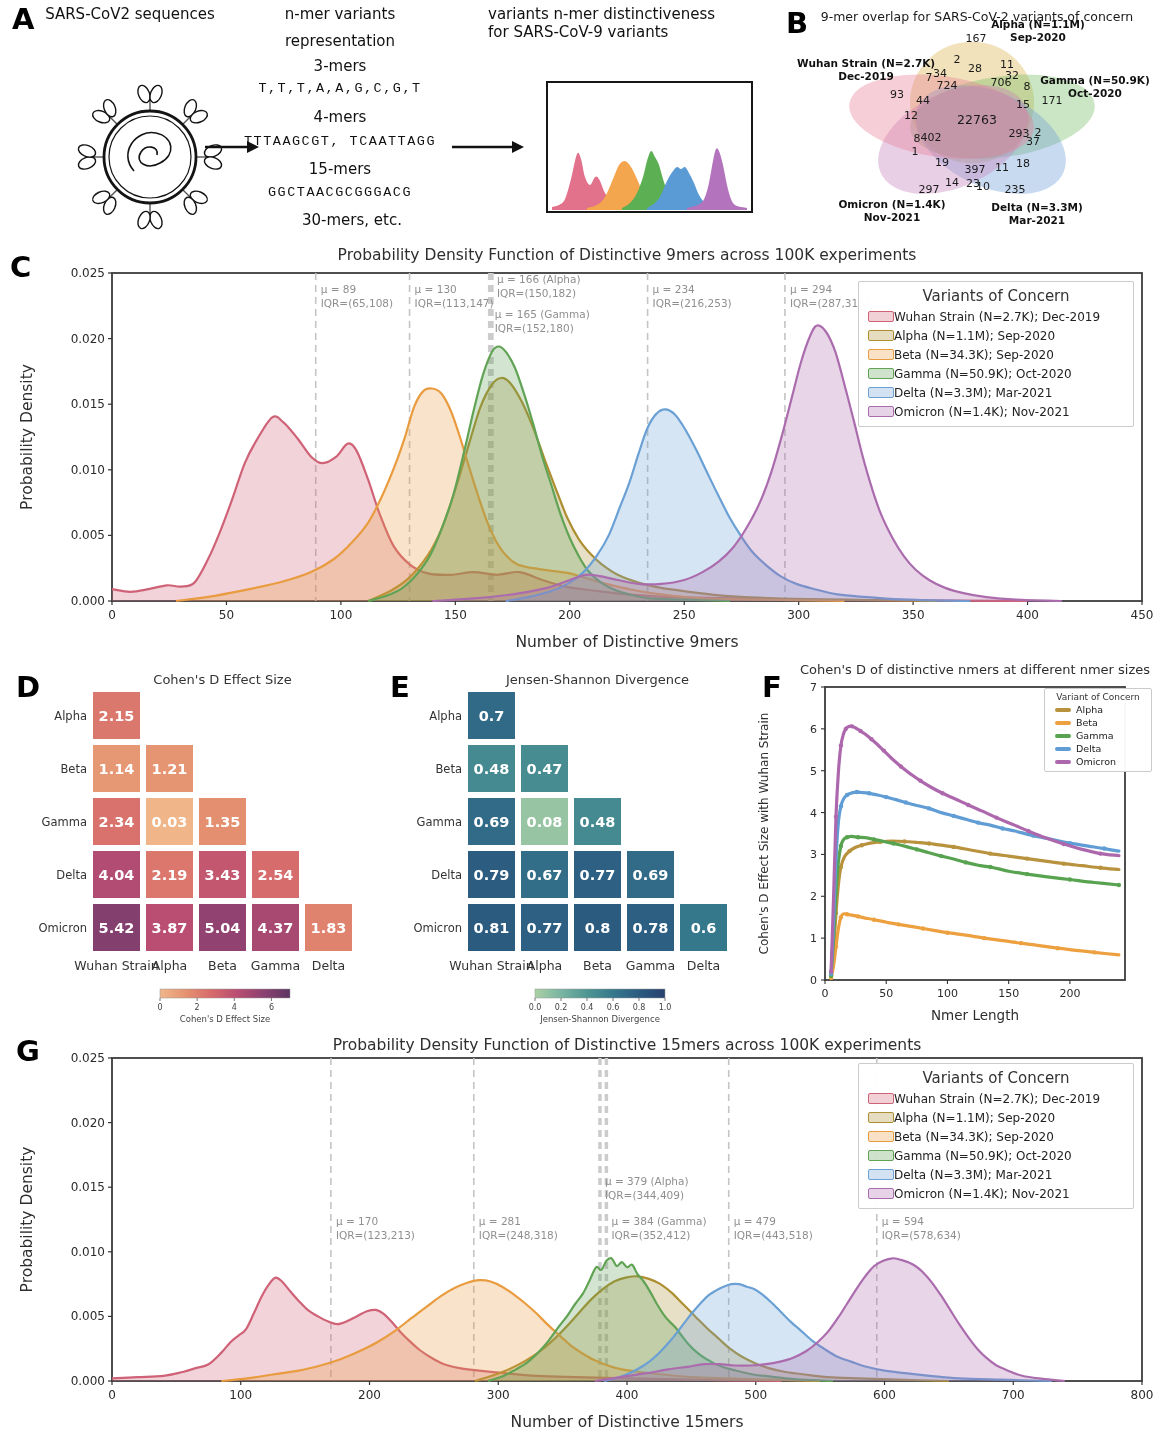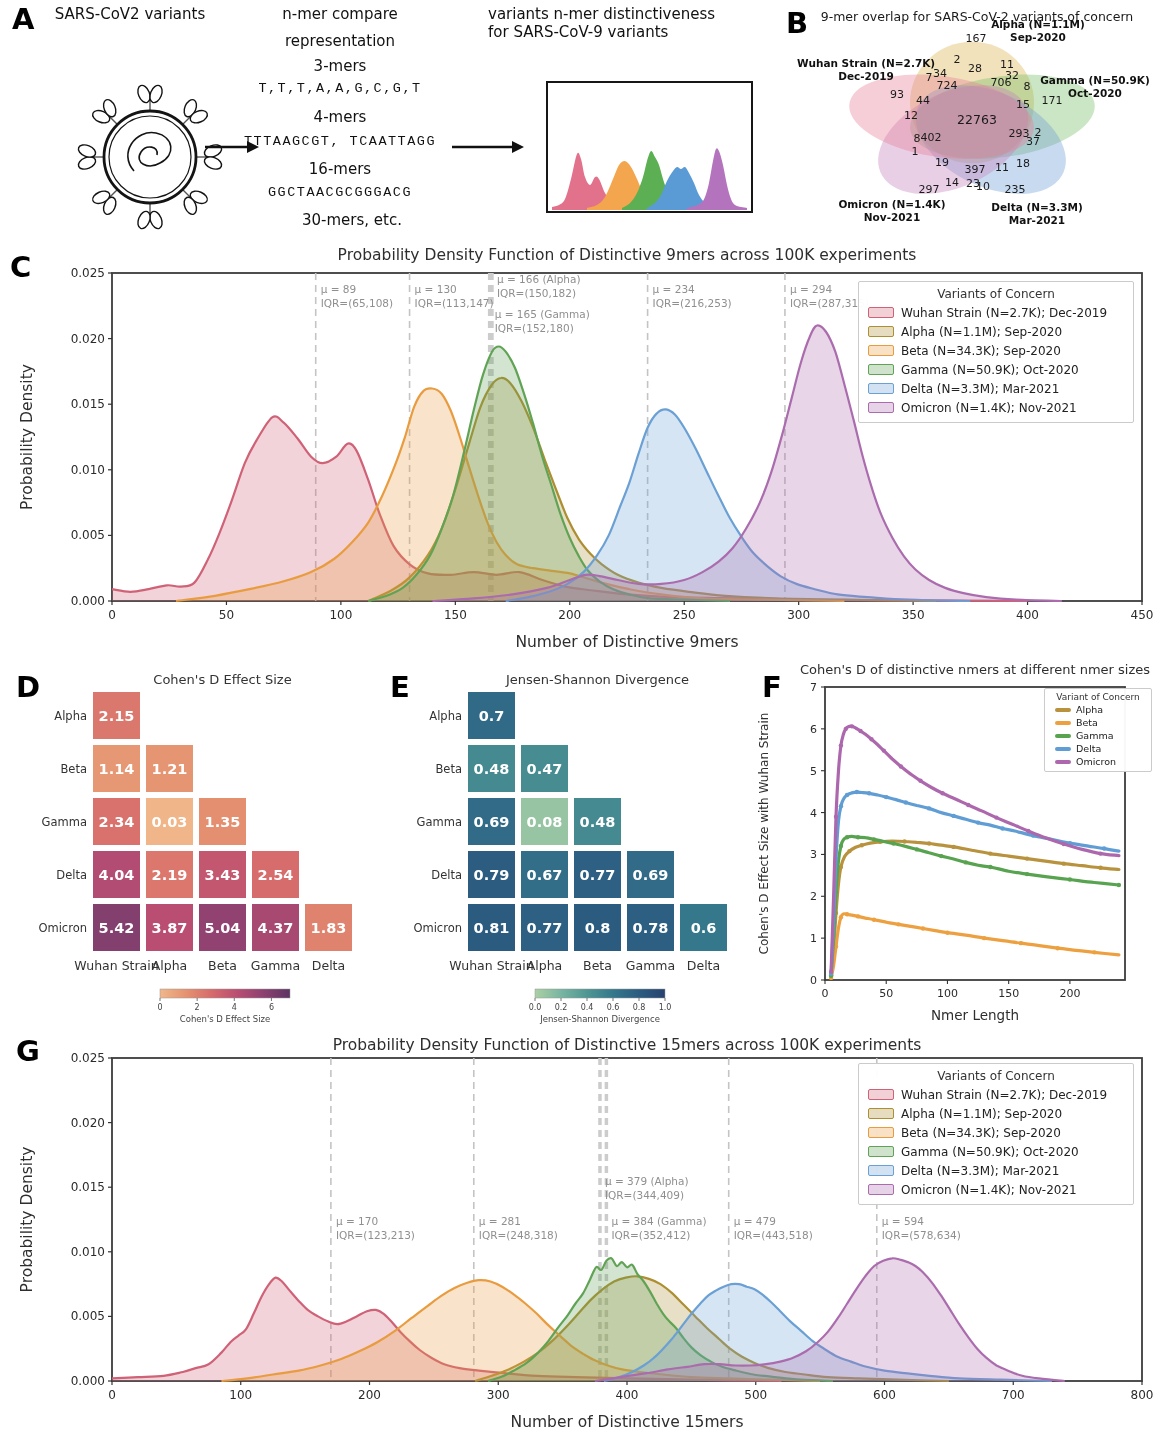--- a/index.html
+++ b/index.html
@@ -4,22 +4,22 @@
 <style>
   html,body{margin:0;padding:0;background:#fff;}
   #fig{position:relative;width:1161px;height:1441px;background:#fff;
        font-family:"DejaVu Sans","Liberation Sans",sans-serif;overflow:hidden;}
   .plab{position:absolute;font-size:29px;font-weight:700;color:#000;line-height:30px;}
   .pa-t{position:absolute;font-size:15px;color:#111;line-height:18px;}
   .center{text-align:center;}
   .mono{font-family:Liberation Mono, monospace;font-size:13.5px;letter-spacing:1.5px;color:#111;}
   .legend{position:absolute;background:rgba(255,255,255,.96);border:1.4px solid #cbcbcb;border-radius:2px;
           padding:5px 9px;z-index:5;}
-  .legend .lt{font-size:12px;color:#333;text-align:center;margin-bottom:2px;}
-  .lrow{display:flex;align-items:center;gap:7px;height:19px;}
+  .legend .lt{font-size:15px;color:#333;text-align:center;margin-bottom:2px;}
+  .lrow{display:flex;align-items:center;height:19px;}
   .lsw{width:26px;height:11px;border-radius:2px;flex:none;box-sizing:border-box;}
   .lrow span{font-size:12px;color:#222;white-space:nowrap;}
   .legend.small{padding:3px 10px;}
   .legend.small .lt{font-size:9px;margin-bottom:1px;}
   .legend.small .lrow{height:13px;gap:5px;}
   .legend.small .lsw{width:16px;height:4px;border:none!important;}
   .legend.small .lrow span{font-size:9.5px;}
   svg.layer{position:absolute;overflow:visible;}
   svg text{font-family:"DejaVu Sans","Liberation Sans",sans-serif;}
 </style>
@@ -29,30 +29,30 @@
 <div id="fig">
 
   <div class="plab" style="left:12px;top:4px">A</div>
   <div class="plab" style="left:786px;top:8px">B</div>
   <div class="plab" style="left:10px;top:252px">C</div>
   <div class="plab" style="left:16px;top:672px">D</div>
   <div class="plab" style="left:390px;top:672px">E</div>
   <div class="plab" style="left:762px;top:672px">F</div>
   <div class="plab" style="left:16px;top:1036px">G</div>
 
-  <div class="pa-t center" style="left:40px;top:5px;width:180px">SARS-CoV2 variants</div>
-  <div class="pa-t center" style="left:195px;top:5px;width:290px">n-mer compare</div>
+  <div class="pa-t center" style="left:40px;top:5px;width:180px">SARS-CoV2 sequences</div>
+  <div class="pa-t center" style="left:195px;top:5px;width:290px">n-mer variants</div>
   <div class="pa-t center" style="left:195px;top:32px;width:290px">representation</div>
   <div class="pa-t" style="left:488px;top:5px">variants n-mer distinctiveness</div>
   <div class="pa-t" style="left:488px;top:23px">for SARS-CoV-9 variants</div>
   <div class="pa-t center" style="left:195px;top:57px;width:290px">3-mers</div>
   <div class="mono pa-t center" style="left:195px;top:80px;width:290px">T,T,T,A,A,G,C,G,T</div>
   <div class="pa-t center" style="left:195px;top:108px;width:290px">4-mers</div>
   <div class="mono pa-t center" style="left:195px;top:133px;width:290px">TTTAAGCGT, TCAATTAGG</div>
-  <div class="pa-t center" style="left:195px;top:160px;width:290px">16-mers</div>
+  <div class="pa-t center" style="left:195px;top:160px;width:290px">15-mers</div>
   <div class="mono pa-t center" style="left:195px;top:184px;width:290px">GGCTAACGCGGGACG</div>
   <div class="pa-t center" style="left:207px;top:211px;width:290px">30-mers, etc.</div>
 
   <svg id="artA" class="layer" style="left:0;top:0" width="780" height="245">
       <g transform="translate(150,157)">
         <g transform="rotate(0)">
           <line x1="46" y1="0" x2="57" y2="0" stroke="#555" stroke-width="1.4"></line>
           <ellipse cx="63" cy="-6" rx="9" ry="5.5" fill="#fff" stroke="#141414" stroke-width="1.4" transform="rotate(-22 63 -6)"></ellipse>
           <ellipse cx="63" cy="6" rx="9" ry="5.5" fill="#fff" stroke="#141414" stroke-width="1.4" transform="rotate(22 63 6)"></ellipse>
         </g>

